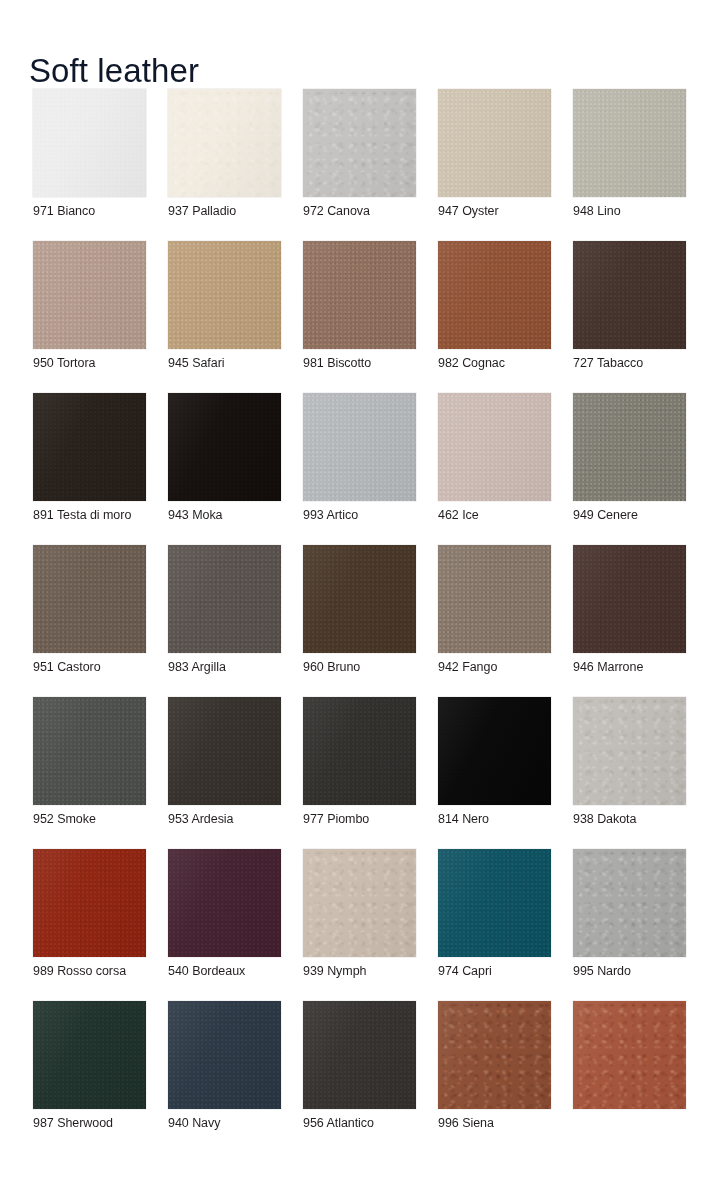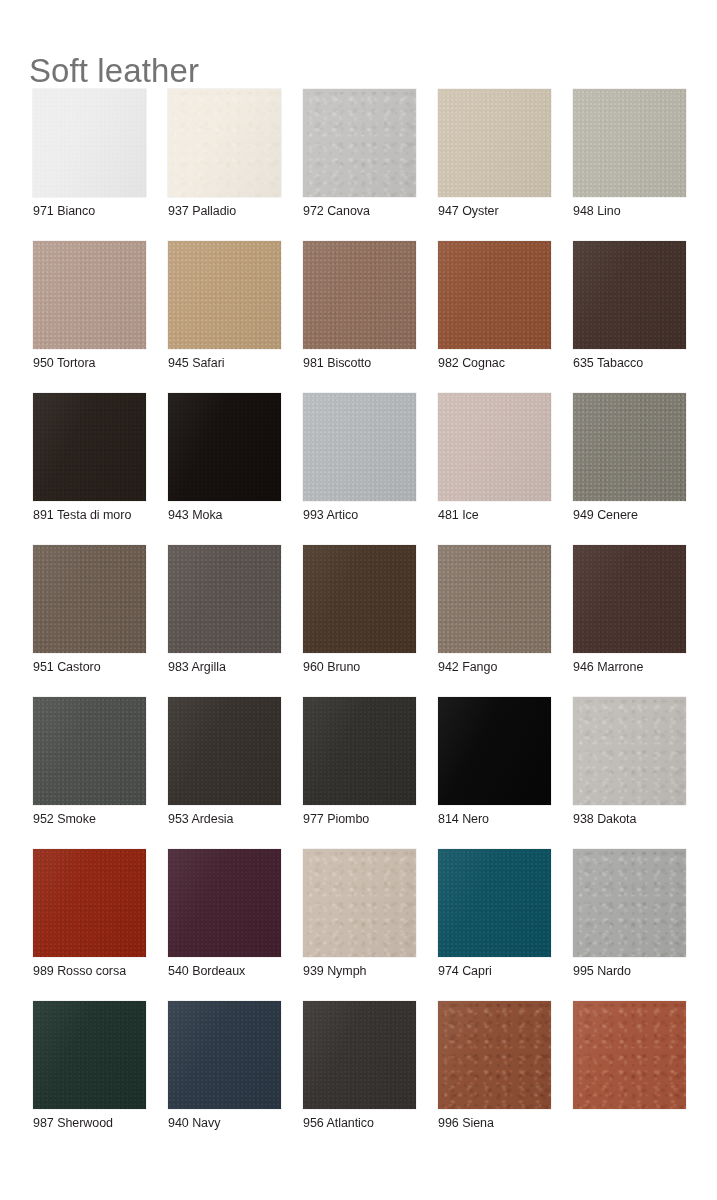--- a/index.html
+++ b/index.html
@@ -26,21 +26,21 @@
   }
 
   .page-title {
     position: absolute;
     left: 29px;
     top: 31px;
     font-family: "Liberation Sans", sans-serif;
     font-size: 33px;
     font-weight: 300;
     letter-spacing: 0.1px;
-    color: #737373;
+    color: #0f172a;
     line-height: 1.1;
     white-space: nowrap;
   }
 
   .swatch-grid {
     position: absolute;
     left: 33px;
     top: 89px;
     width: 655px;
     display: grid;
@@ -209,21 +209,21 @@
           <div class="chip-sheen"></div>
         </div>
         <div class="swatch-label">982 Cognac</div>
       </div>
       <div class="swatch-cell">
         <div class="swatch-chip">
           <div class="chip-color" style="background-color: rgb(66, 48, 42);"></div>
           <div class="chip-grain"></div>
           <div class="chip-sheen"></div>
         </div>
-        <div class="swatch-label">635 Tabacco</div>
+        <div class="swatch-label">727 Tabacco</div>
       </div>
       <div class="swatch-cell">
         <div class="swatch-chip">
           <div class="chip-color" style="background-color: rgb(36, 29, 24);"></div>
           <div class="chip-grain"></div>
           <div class="chip-sheen"></div>
         </div>
         <div class="swatch-label">891 Testa di moro</div>
       </div>
       <div class="swatch-cell">
@@ -241,21 +241,21 @@
           <div class="chip-sheen"></div>
         </div>
         <div class="swatch-label">993 Artico</div>
       </div>
       <div class="swatch-cell">
         <div class="swatch-chip">
           <div class="chip-color" style="background-color: rgb(203, 185, 178);"></div>
           <div class="chip-grain"></div>
           <div class="chip-sheen"></div>
         </div>
-        <div class="swatch-label">481 Ice</div>
+        <div class="swatch-label">462 Ice</div>
       </div>
       <div class="swatch-cell">
         <div class="swatch-chip">
           <div class="chip-color" style="background-color: rgb(125, 122, 112);"></div>
           <div class="chip-grain"></div>
           <div class="chip-sheen"></div>
         </div>
         <div class="swatch-label">949 Cenere</div>
       </div>
       <div class="swatch-cell">

